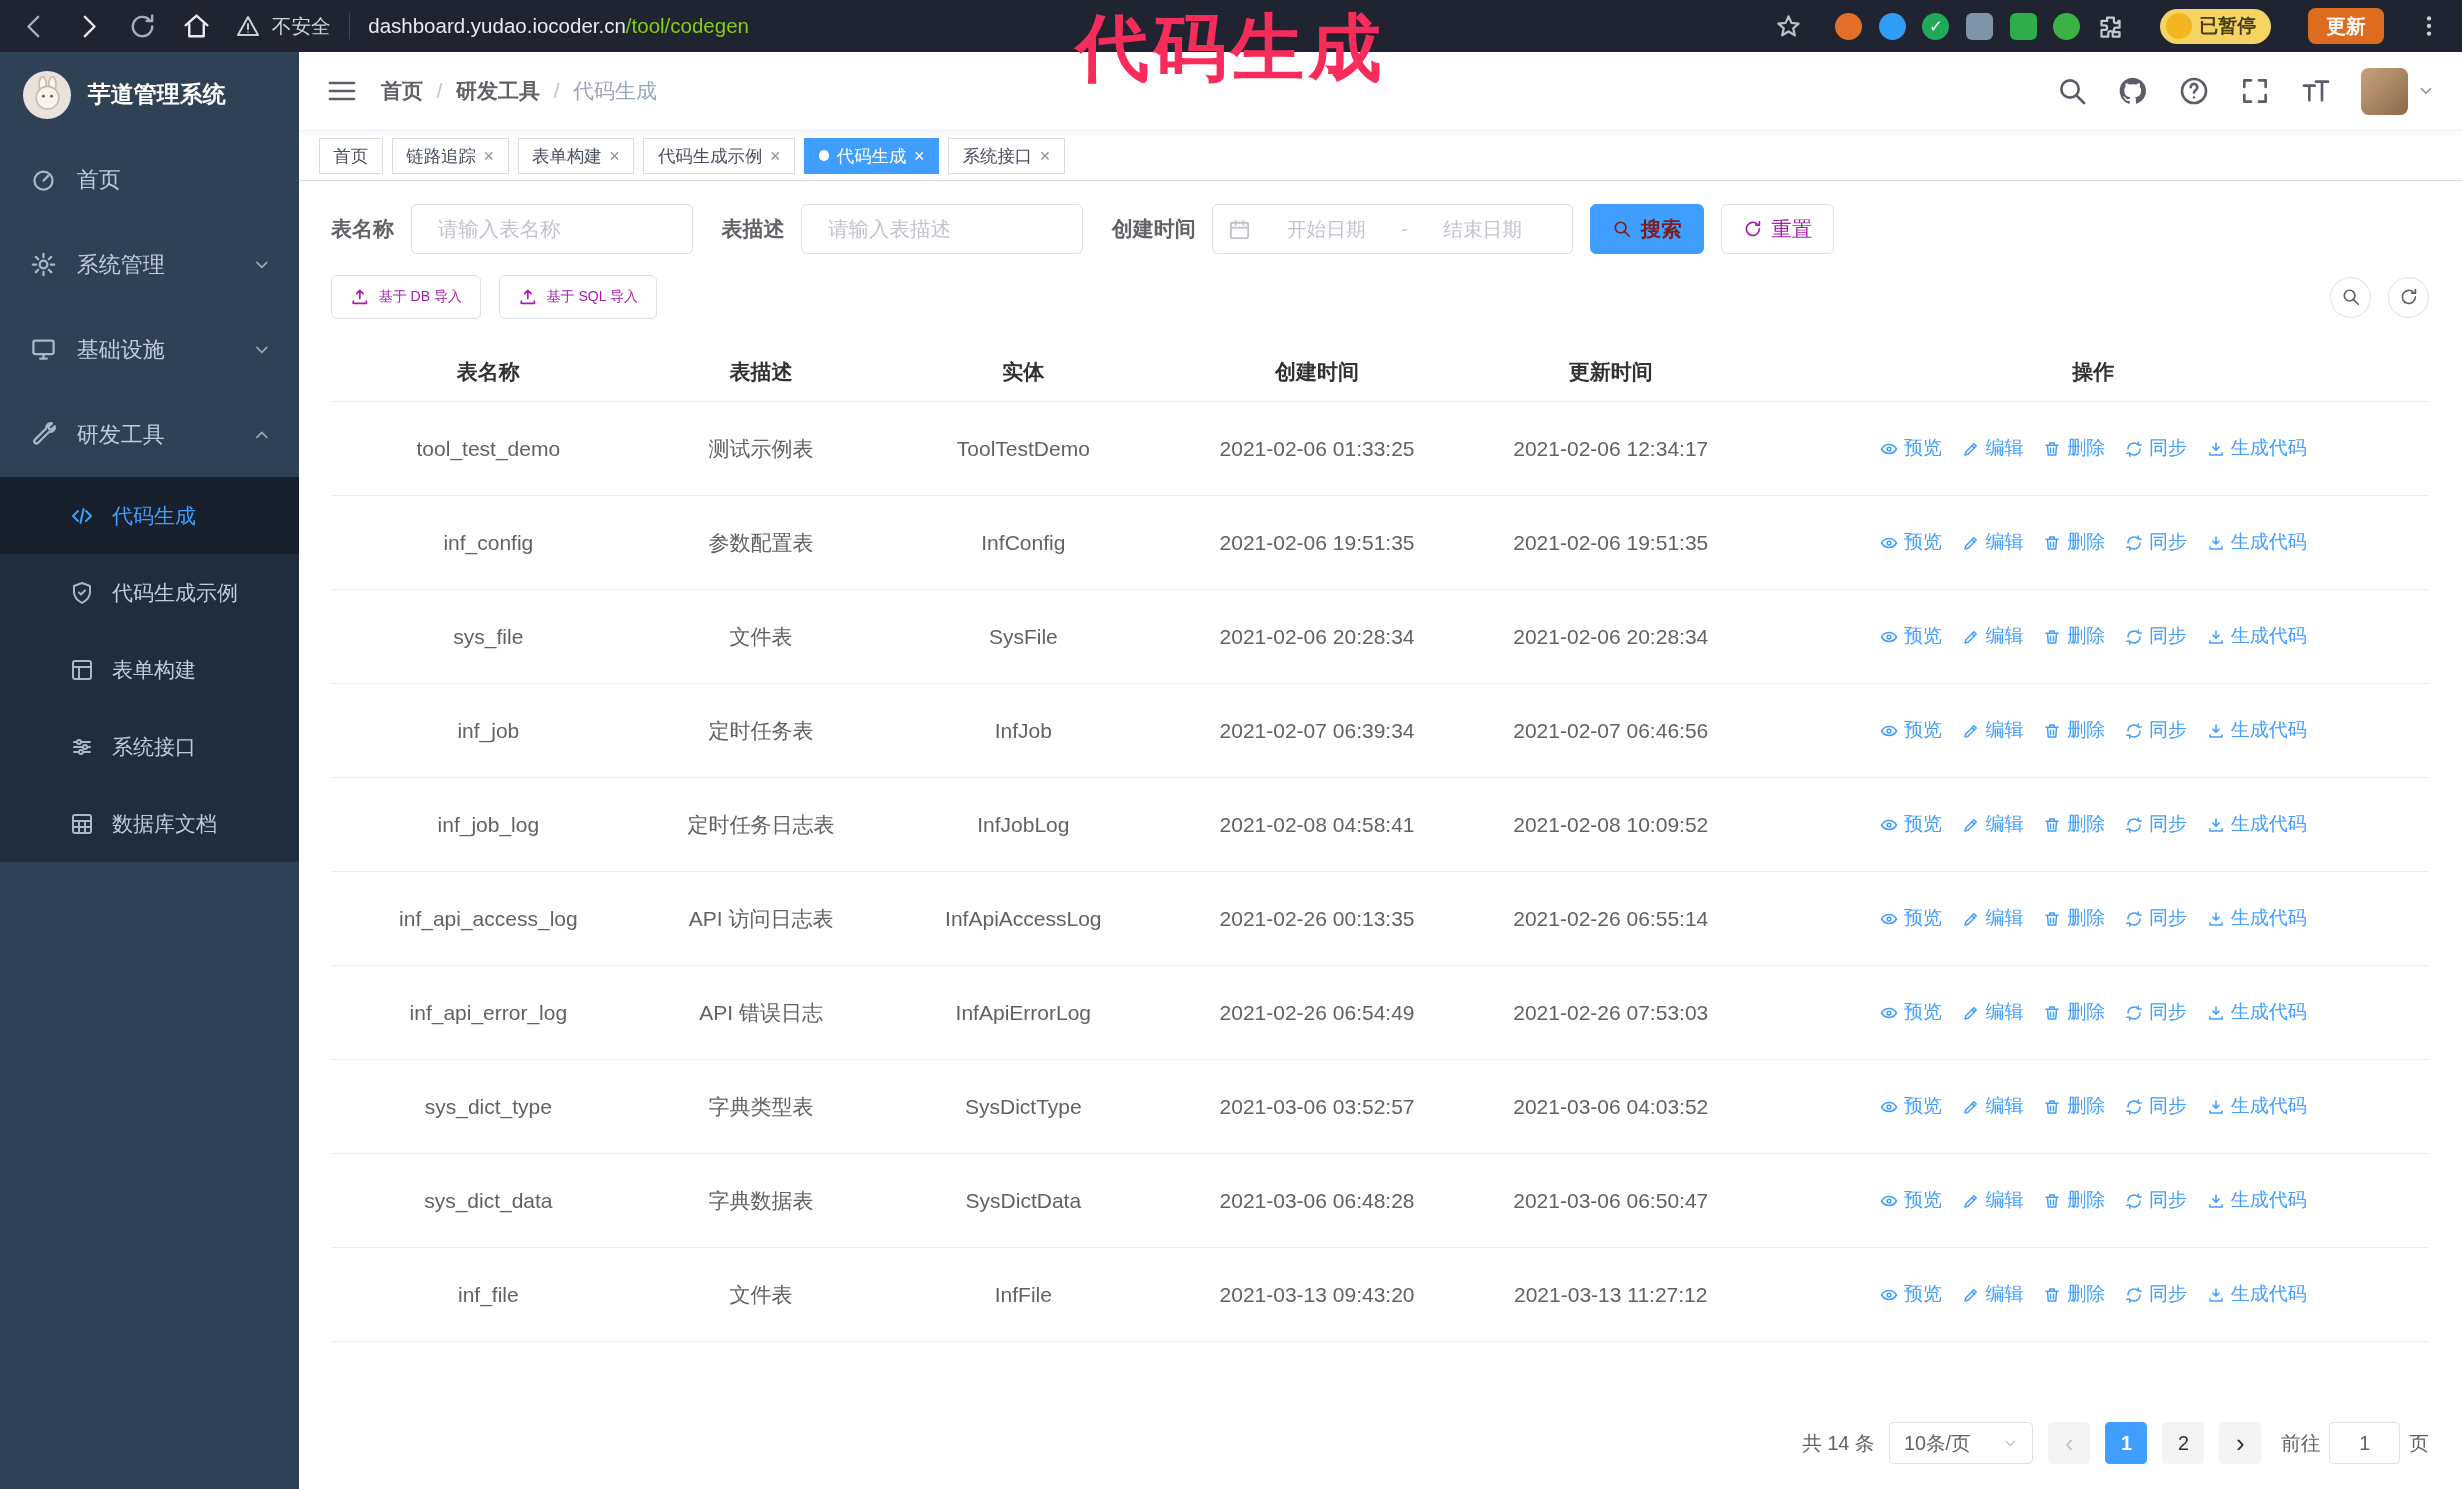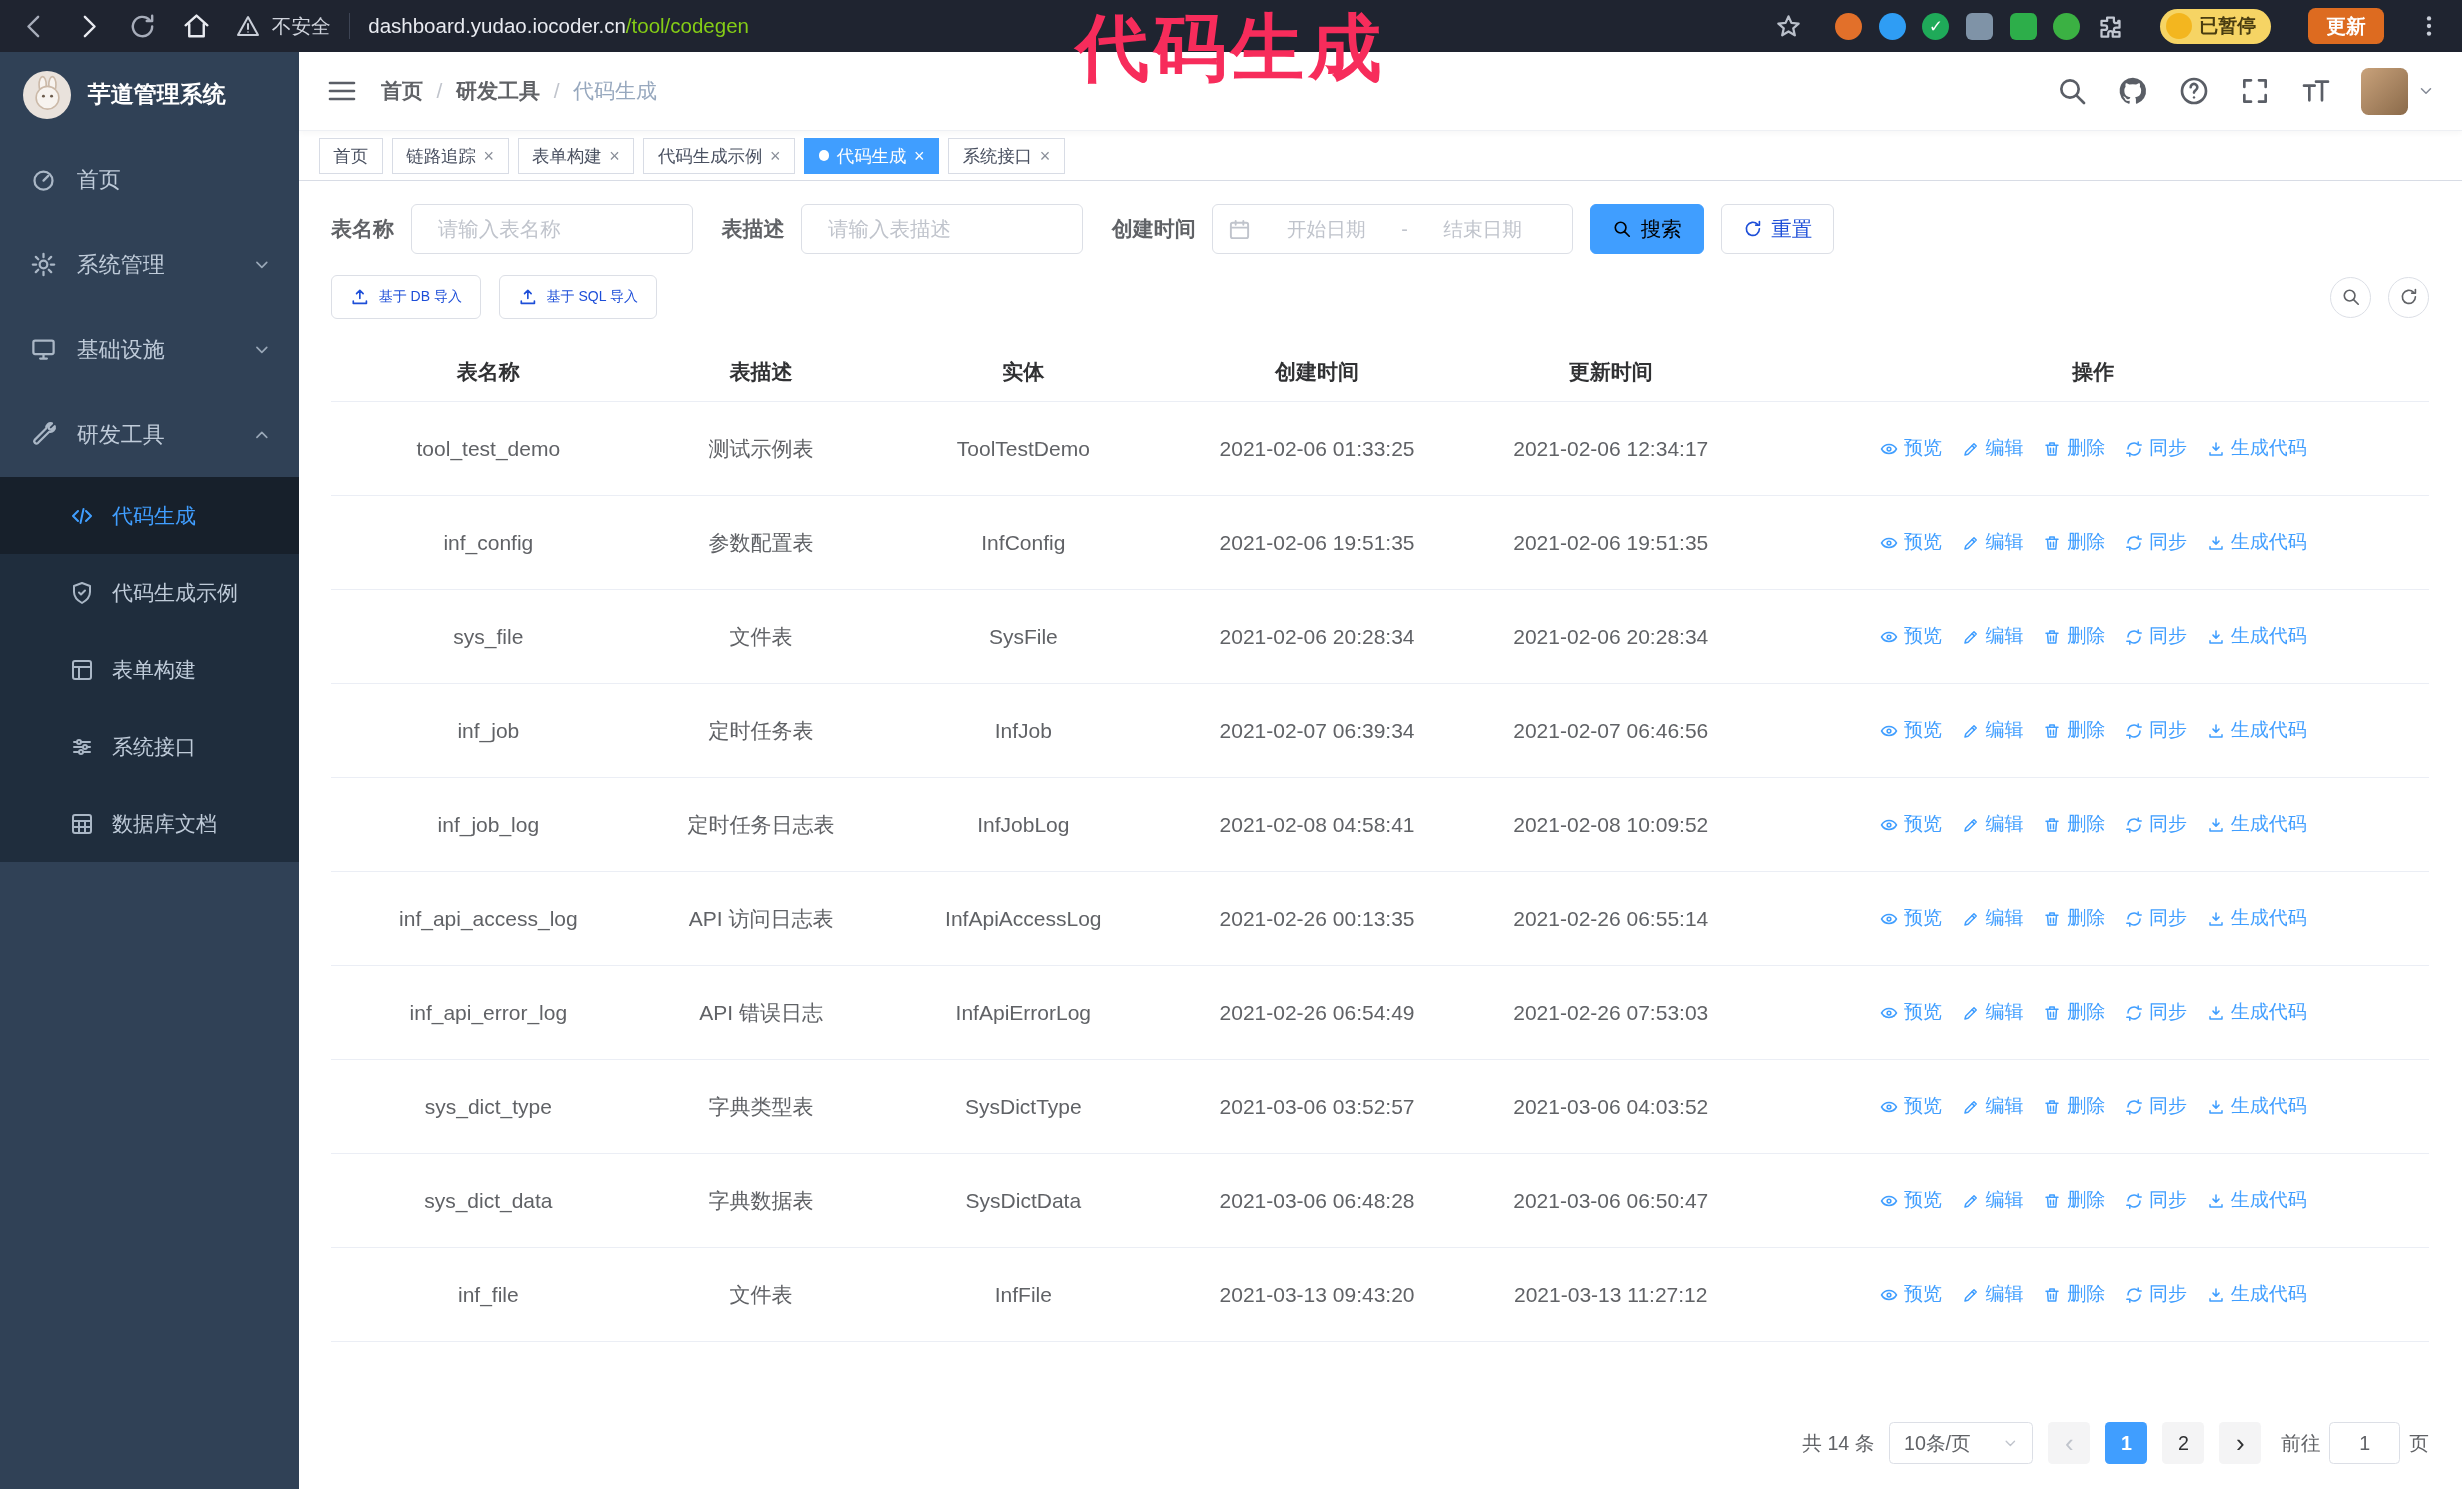--- a/index.html
+++ b/index.html
@@ -79,23 +79,23 @@
   
   .filters { display:flex; align-items:center; gap:16.7px; flex-wrap:nowrap; }
   .f-label { font-size:21px; color:#606266; font-weight:600; white-space:nowrap; margin-left:12px; }
   .f-label:first-child { margin-left:0; }
   .f-input { width:282px; height:50px; border:0.8px solid #dcdfe6; border-radius:6px; padding:0 26px; font-size:20.5px; color:#606266; outline:none; font-family:inherit; }
   .f-input::placeholder { color:#c0c4cc; }
   .daterange { width:361px; height:50px; border:0.8px solid #dcdfe6; border-radius:6px; display:flex; align-items:center; padding:14px 15px; }
   .daterange .cal { width:23px; height:23px; color:#c0c4cc; flex-shrink:0; }
   .dr-ph { color:#c0c4cc; font-size:19.7px; flex:1; text-align:center; white-space:nowrap; }
   .dr-sep { color:#c0c4cc; font-size:19.7px; }
-  .btn { height:50px; display:inline-flex; align-items:center; gap:9px; padding:0 21px; border-radius:6px; font-size:20.5px; cursor:pointer; border:0.8px solid #dcdfe6; background:#fff; color:#1d4ed8; white-space:nowrap; font-family:inherit; }
+  .btn { height:50px; display:inline-flex; align-items:center; gap:9px; padding:0 21px; border-radius:6px; font-size:20.5px; cursor:pointer; border:0.8px solid #dcdfe6; background:#fff; color:#a21caf; white-space:nowrap; font-family:inherit; }
   .btn .bi { width:19.7px; height:19.7px; }
-  .btn.primary { background:#409eff; border-color:#409eff; color:#000000; }
+  .btn.primary { background:#409eff; border-color:#409eff; color:#7f1d1d;font-weight:bold; }
 
   
   .toolbar { display:flex; align-items:center; gap:18px; margin-top:21px; }
   .btn.sm { height:44px; font-size:14px; padding:0 18px; }
   .tool-right { margin-left:auto; display:flex; gap:16.7px; }
   .circle-btn { width:41px; height:41px; border-radius:50%; border:0.8px solid #dcdfe6; background:#fff; display:flex; align-items:center; justify-content:center; color:#606266; cursor:pointer; }
   .circle-btn .ic { width:19.7px; height:19.7px; }
 
   
   .table { margin-top:24px; font-size:21px; color:#606266; }

